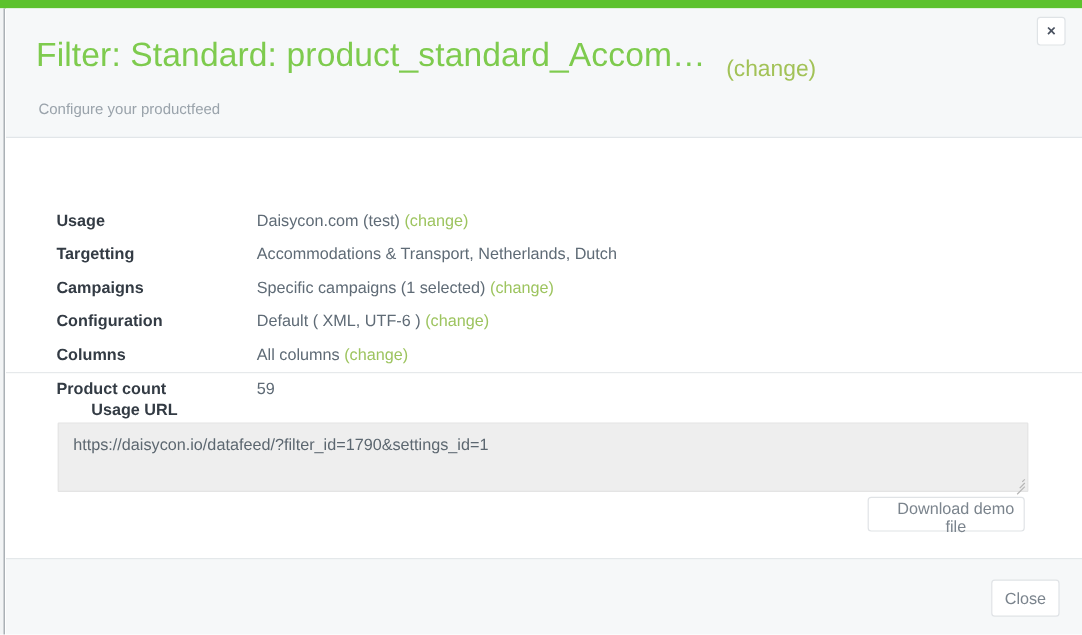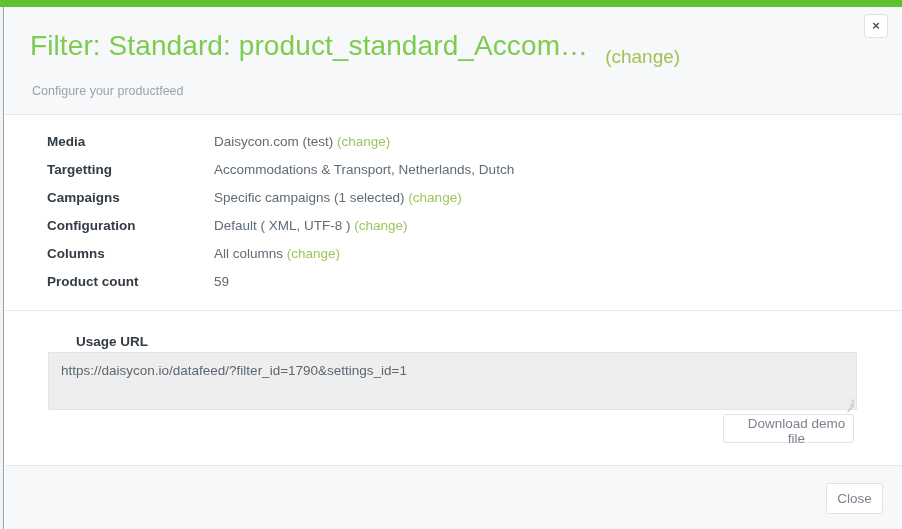--- a/index.html
+++ b/index.html
@@ -127,20 +127,21 @@
   }
   .detail-label {
     width: 209px;
     padding-left: 42px;
     font-weight: bold;
     color: #333b44;
   }
   .detail-value {
     color: #5f6b76;
     white-space: nowrap;
+    margin-top: 42px;
   }
   .detail-value .change-link {
     color: #9dc45f;
     text-decoration: none;
     cursor: pointer;
   }
 
   
   .section-divider {
     position: absolute;
@@ -256,21 +257,21 @@
       <span class="modal-title">Filter: Standard: product_standard_Accom…</span>
       <a class="title-change">(change)</a>
     </div>
 
     <div class="modal-subtitle">Configure your productfeed</div>
   </div>
 
   <div class="detail-list">
 
     <div class="detail-row">
-      <span class="detail-label">Media</span>
+      <span class="detail-label">Usage</span>
       <span class="detail-value">
         <span>Daisycon.com (test)</span>
         <a class="change-link">(change)</a>
       </span>
     </div>
 
     <div class="detail-row">
       <span class="detail-label">Targetting</span>
       <span class="detail-value">
         <span>Accommodations &amp; Transport, Netherlands, Dutch</span>
@@ -281,21 +282,21 @@
       <span class="detail-label">Campaigns</span>
       <span class="detail-value">
         <span>Specific campaigns (1 selected)</span>
         <a class="change-link">(change)</a>
       </span>
     </div>
 
     <div class="detail-row">
       <span class="detail-label">Configuration</span>
       <span class="detail-value">
-        <span>Default ( XML, UTF-8 )</span>
+        <span>Default ( XML, UTF-6 )</span>
         <a class="change-link">(change)</a>
       </span>
     </div>
 
     <div class="detail-row">
       <span class="detail-label">Columns</span>
       <span class="detail-value">
         <span>All columns</span>
         <a class="change-link">(change)</a>
       </span>

